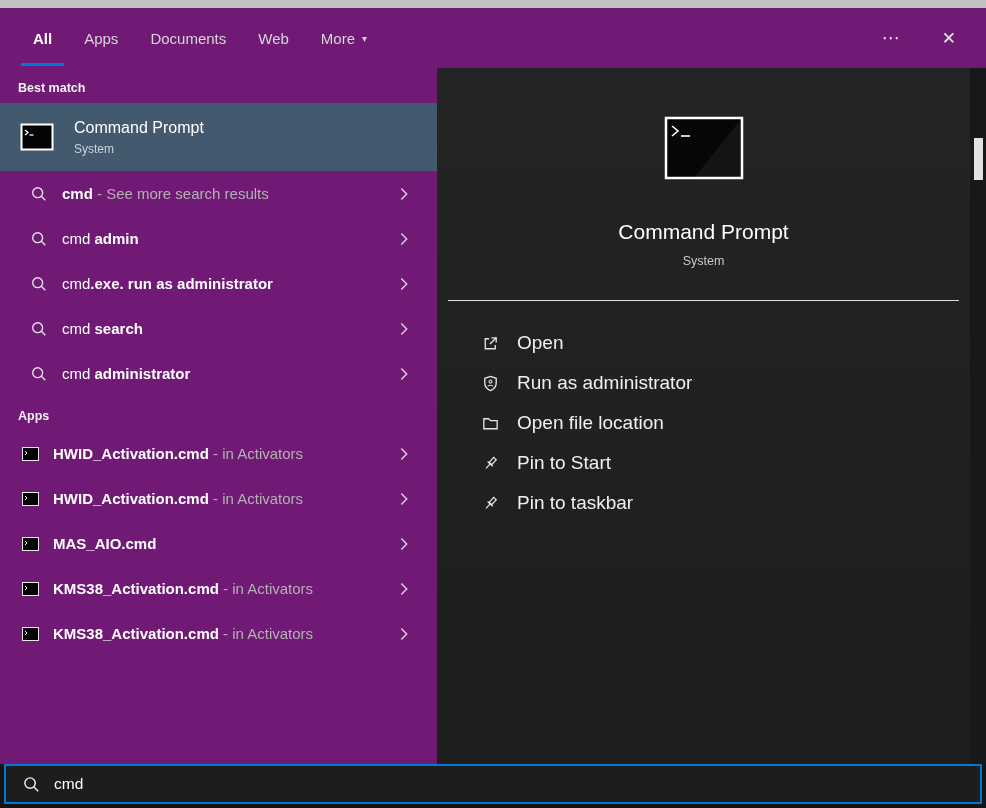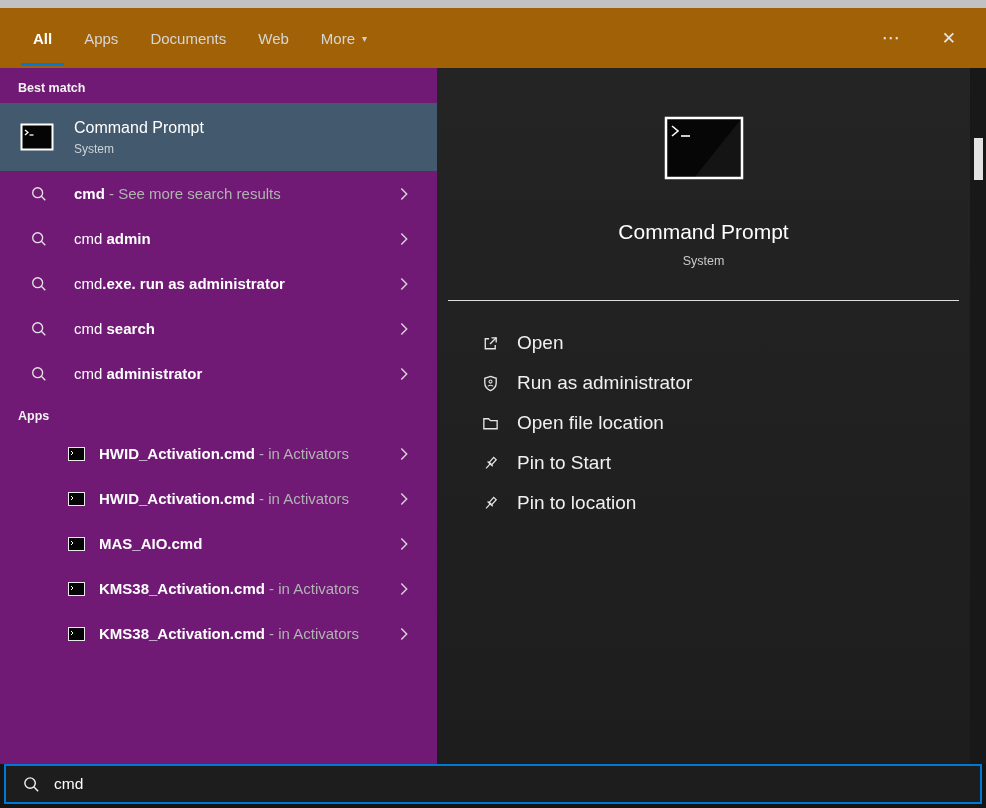--- a/index.html
+++ b/index.html
@@ -2,21 +2,21 @@
 <html><head>
 <meta charset="utf-8">
 <style>
   * { margin:0; padding:0; box-sizing:border-box; }
   html,body { width:986px; height:808px; background:#0d0d0d; font-family:"Liberation Sans","DejaVu Sans",sans-serif; }
   .screen { position:relative; width:986px; height:808px; overflow:hidden; background:#1b1b1b; }
 
   .top-strip { height:8px; background:#c2c2c2; }
 
   
-  .tabbar { height:60px; background:#a16207; display:flex; align-items:center; justify-content:space-between; padding:0 30px 0 19px; }
+  .tabbar { height:60px; background:#701a75; display:flex; align-items:center; justify-content:space-between; padding:0 30px 0 19px; }
   .tabs { display:flex; align-items:center; gap:4px; height:100%; }
   .tab { position:relative; height:100%; display:flex; align-items:center; padding:0 14px; color:#d6d6d6; font-size:15px; cursor:default; }
   .tab.selected { color:#ffffff; font-weight:700; }
   .tab.selected::after { content:""; position:absolute; left:2px; right:2px; bottom:2px; height:3px; background:#0078d7; }
   .tab .caret { font-size:10px; margin-left:7px; color:#cfcfcf; }
   .tab-actions { display:flex; align-items:center; gap:42px; }
   .icon-btn { color:#e6e6e6; font-size:18px; line-height:1; cursor:default; }
   .icon-btn.close { font-size:17px; }
 
   
@@ -26,23 +26,23 @@
   .scroll-strip { width:16px; background:#181818; position:relative; }
   .scroll-thumb { position:absolute; left:4px; width:9px; top:70px; height:42px; background:#e2e2e2; }
 
   
   .section-header { color:#f2f2f2; font-size:12.5px; font-weight:700; padding:13px 0 8px 18px; }
   .best-row { display:flex; align-items:center; gap:20px; height:68px; background:#43596d; padding-left:20px; }
   .best-texts { display:flex; flex-direction:column; gap:5px; }
   .best-title { color:#ffffff; font-size:16px; }
   .best-sub { color:#cdd3d8; font-size:12px; }
 
-  .srow { display:flex; align-items:center; height:45px; padding-left:30px; gap:26px; color:#ffffff; font-size:15px; }
+  .srow { display:flex; align-items:center; height:45px; padding-left:30px; gap:14px; color:#ffffff; font-size:15px; }
   .srow .chev { margin-left:auto; margin-right:24px; display:flex; align-items:center; }
-  .arow { display:flex; align-items:center; height:45px; padding-left:22px; gap:14px; color:#ffffff; font-size:15px;margin-left:46px; }
+  .arow { display:flex; align-items:center; height:45px; padding-left:22px; gap:14px; color:#ffffff; font-size:15px; }
   .arow .chev { margin-left:auto; margin-right:24px; display:flex; align-items:center; }
   .t-bold { font-weight:700; }
   .t-dim { color:#b2b2b2; }
   .a-name { font-weight:700; }
 
   
   .pv-title { margin-top:40px; color:#ffffff; font-size:21px; }
   .pv-sub { margin-top:10px; color:#c9c9c9; font-size:12.5px; }
   .pv-divider { width:96%; margin-top:32px; border-top:1px solid rgba(255,255,255,.85); }
   .pv-actions { align-self:stretch; padding:22px 0 0 44px; display:flex; flex-direction:column; }
@@ -309,21 +309,21 @@
         <div class="action-row">
           <span>
               <svg width="19" height="19" viewBox="0 0 20 20">
                 <g transform="rotate(42 10 10)" stroke="#e6e6e6" stroke-width="1.3" fill="none">
                   <rect x="8.2" y="3" width="3.6" height="7"></rect>
                   <line x1="6.3" y1="10.5" x2="13.7" y2="10.5"></line>
                   <line x1="10" y1="10.5" x2="10" y2="17"></line>
                 </g>
               </svg>
             </span>
-          <span>Pin to location</span>
+          <span>Pin to taskbar</span>
         </div>
       </div>
     </div>
 
     <div class="scroll-strip">
       <div class="scroll-thumb"></div>
     </div>
   </div>
 
   <div class="search-row">

